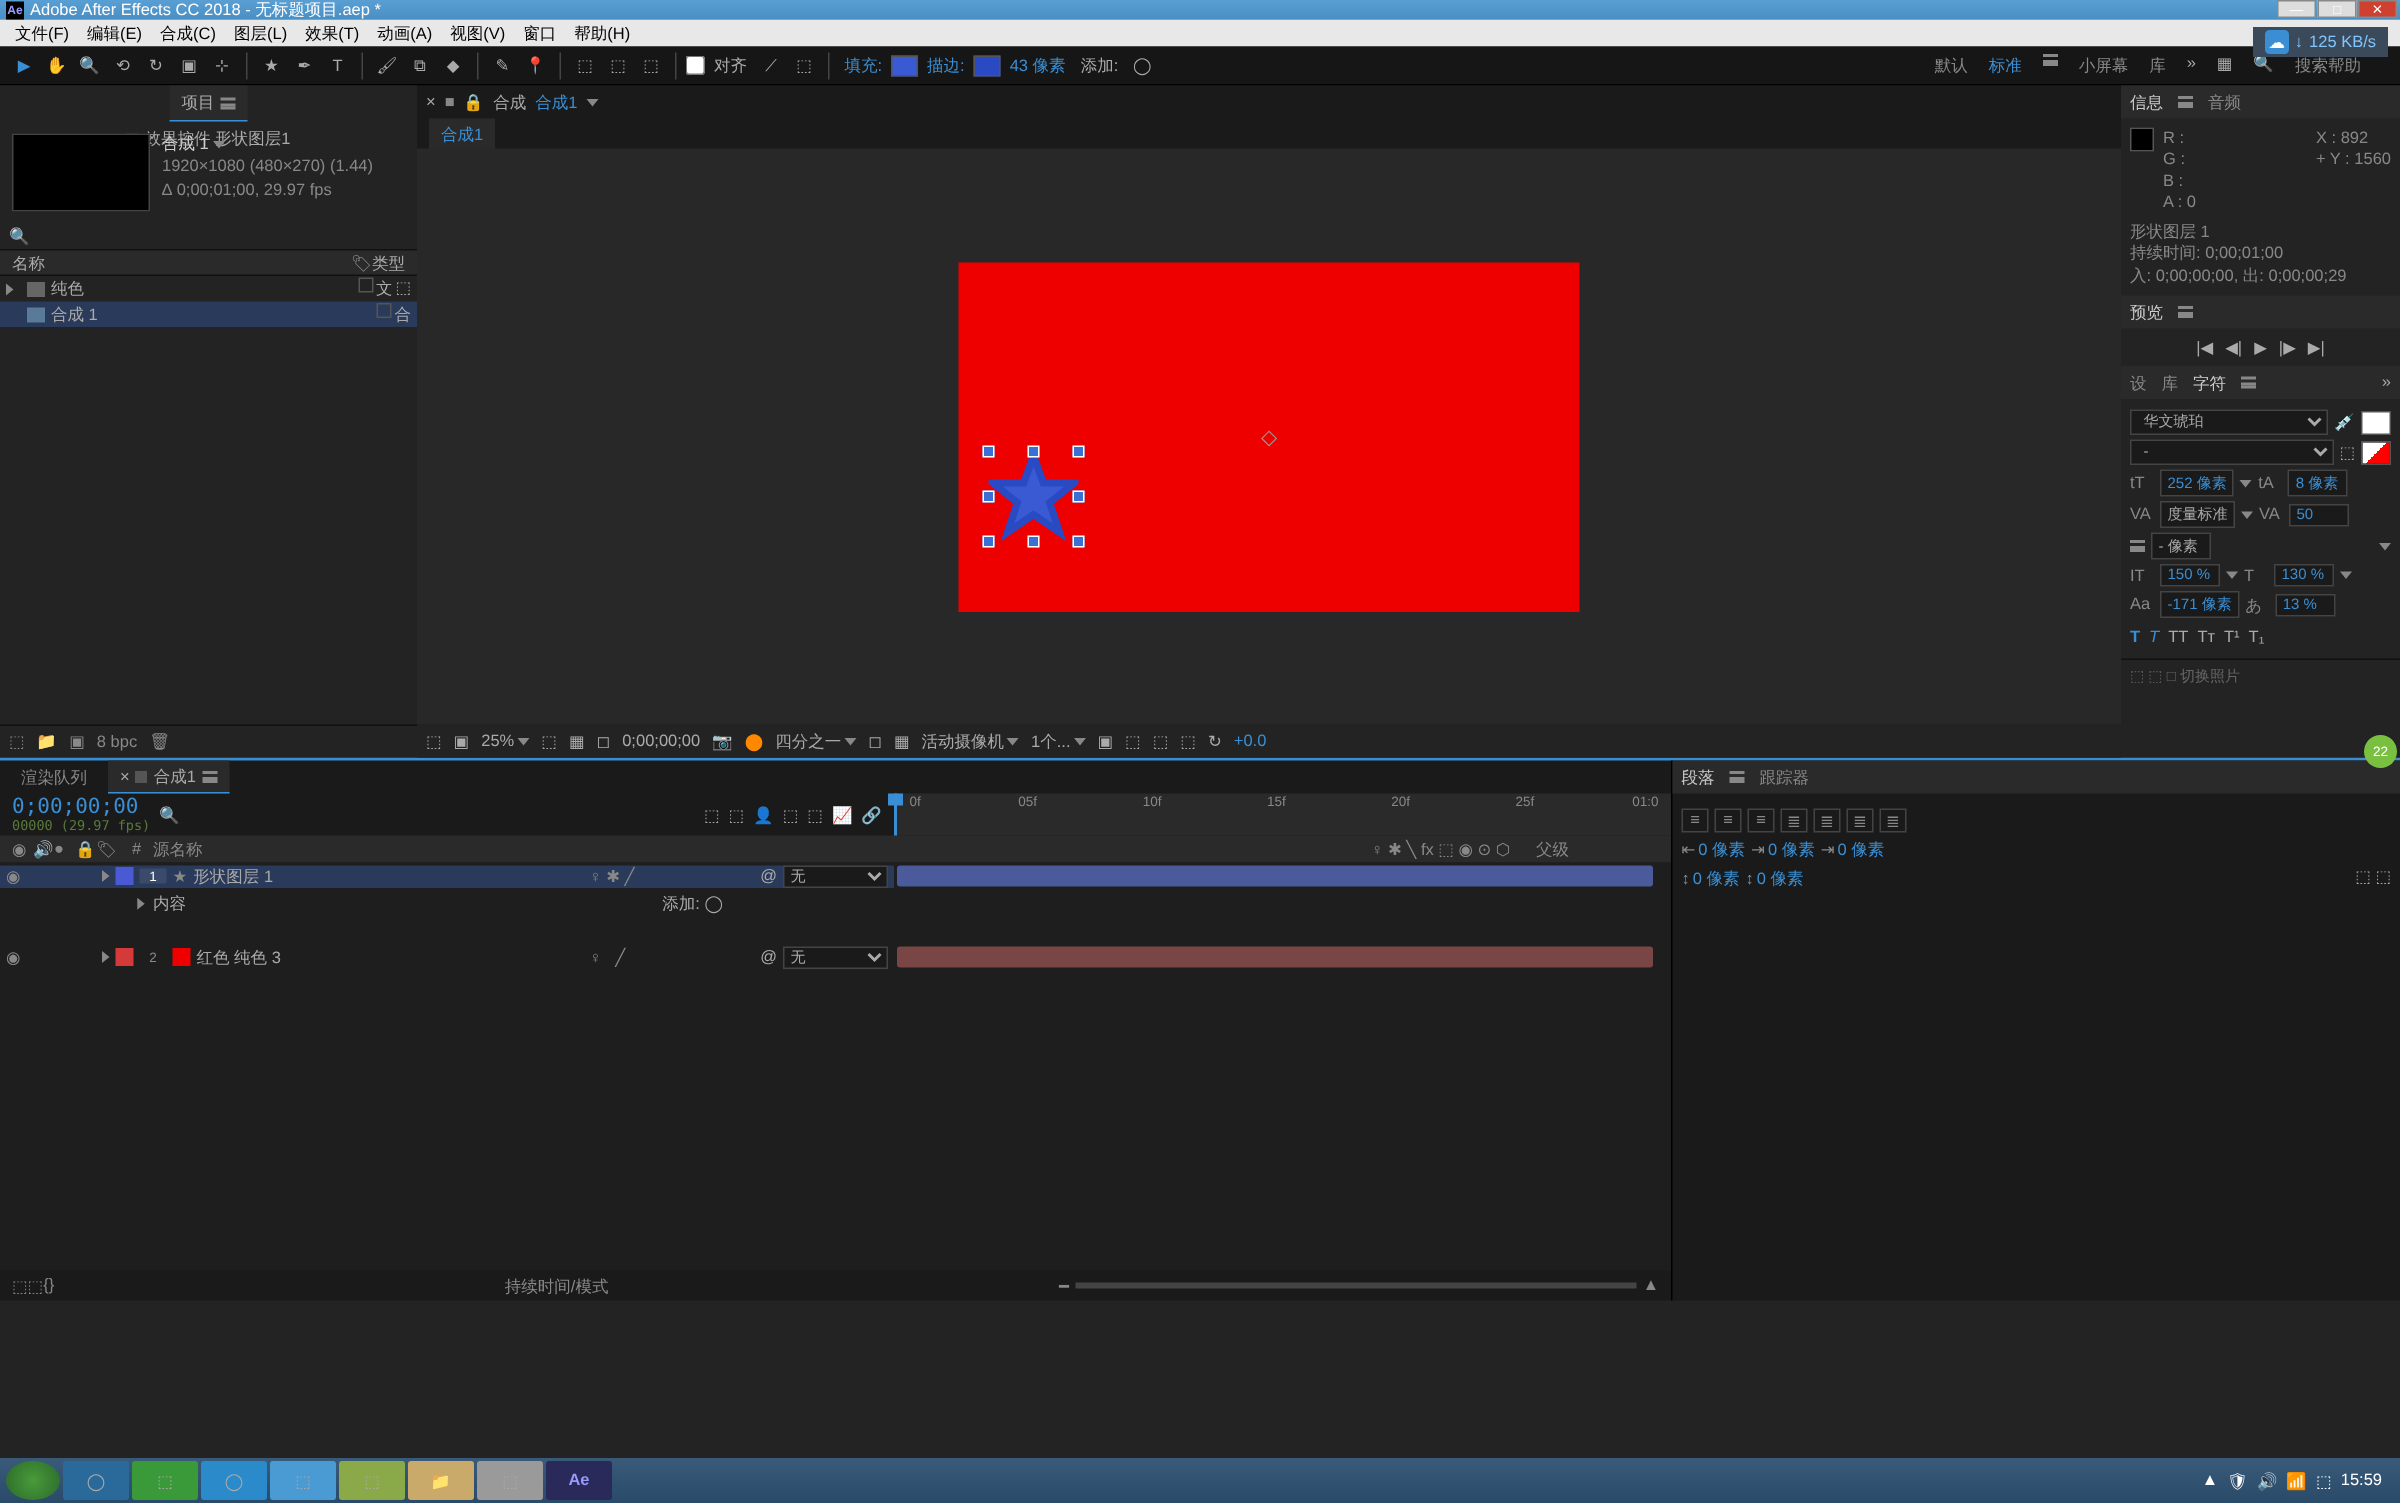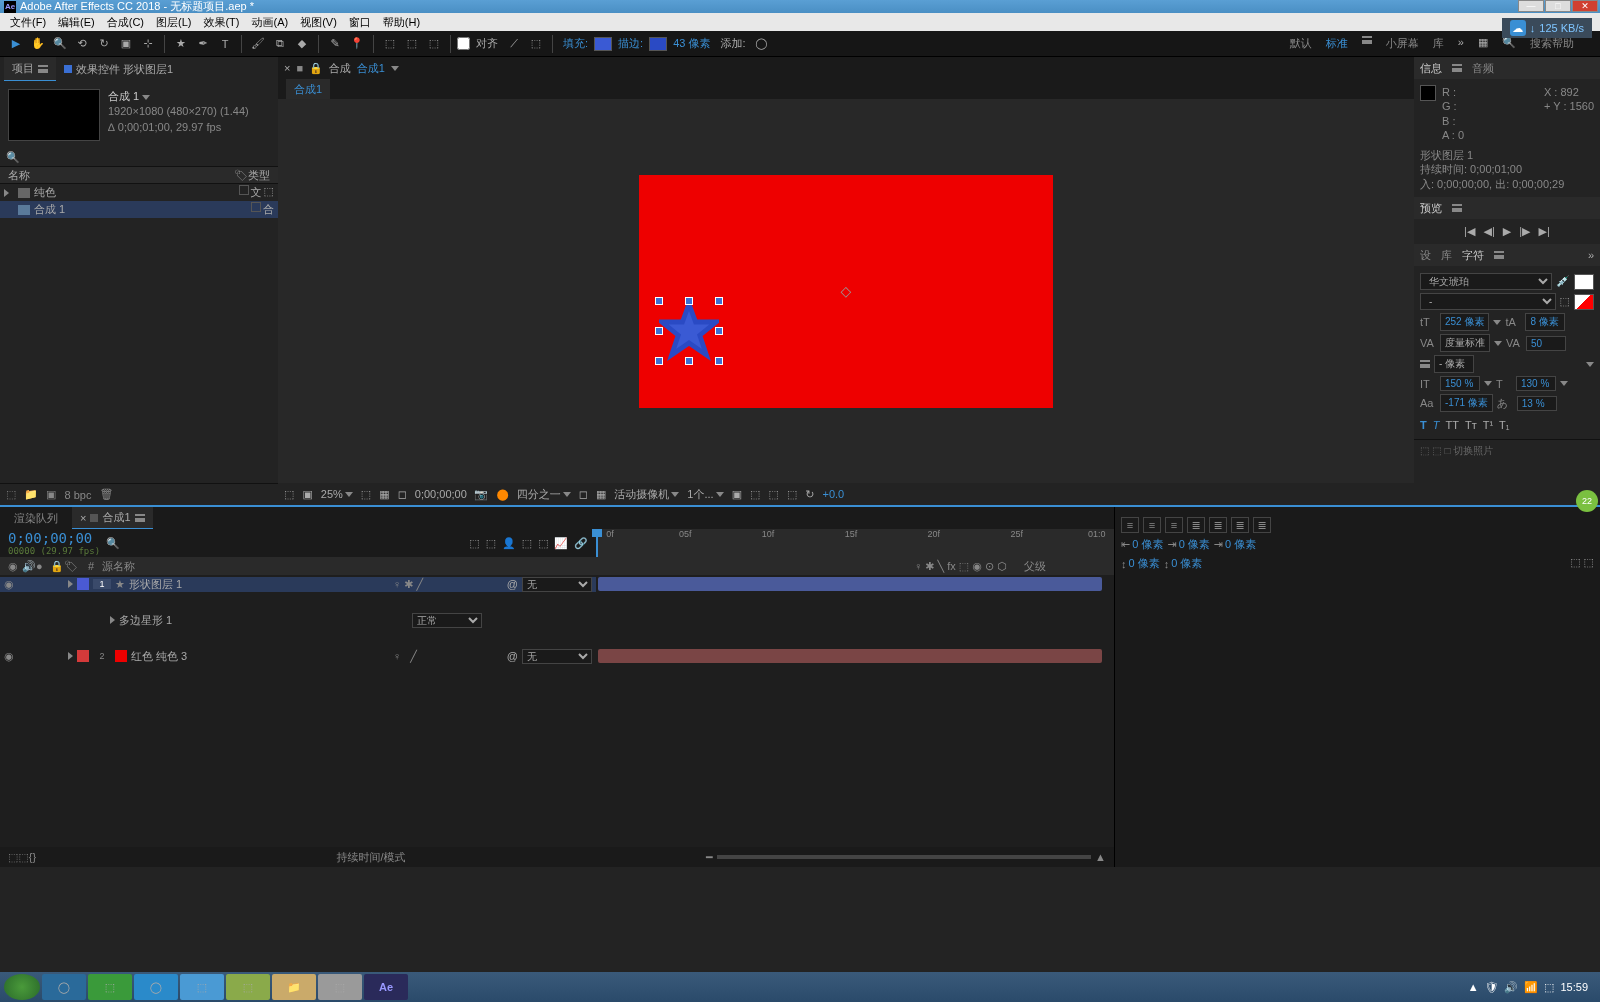--- a/index.html
+++ b/index.html
@@ -30,21 +30,21 @@
 .color-swatch { width: 18px; height: 14px; border: 1px solid #555; }
 .workspace-tabs { margin-left: auto; display: flex; gap: 14px; padding-right: 20px; }
 .ws-tab { color: #888; }
 .ws-tab.active { color: #3a8fd4; }
 
 
 .main-area { display: flex; height: 448px; }
 
 
 .project-panel { width: 278px; background: #232323; display: flex; flex-direction: column; }
-.panel-tabs { height: 24px; display: flex; align-items: center; padding: 0 4px; background: #232323; }
+.panel-tabs { height: 24px; display: flex; align-items: center; padding: 0 4px; background: #232323; flex-direction: column; }
 .panel-tab { padding: 4px 8px; color: #aaa; display:flex;align-items:center;gap:4px; }
 .panel-tab.active { background: #2a2a2a; border-bottom: 1px solid #3a8fd4; }
 .panel-tab .sq { width:8px;height:8px;background:#3a6fd4; }
 .comp-info { padding: 8px; display: flex; gap: 8px; }
 .comp-thumb { width: 92px; height: 52px; background: #000; border: 1px solid #444; }
 .comp-details { font-size: 10px; color: #888; line-height: 1.4; }
 .comp-details .name { color: #ccc; }
 .search-row { padding: 2px 6px; display:flex; align-items:center; }
 .search-row .mag { color:#888; }
 .header-row { height: 18px; background: #2a2a2a; display: flex; align-items: center; padding: 0 8px; color: #aaa; border-top:1px solid #111;border-bottom:1px solid #111; }
@@ -536,28 +536,25 @@
           <span class="name">形状图层 1</span>
           <span class="switches">♀ ✱ ╱</span>
           <span>@</span>
           <select><option>无</option></select>
         </div>
         <div class="tl-row-right">
             <div class="layer-bar shape"></div>
           </div>
       </div>
       <div class="tl-row sub">
-        <div class="tl-row-right"></div>
-      </div>
-      <div class="tl-row sub2">
         <div class="tl-row-left">
           <span style="width:56px"></span>
-          <span class="arrow-r"></span>
-          <span class="name">多边星形 1</span>
-          <select style="margin-left:auto;margin-right:110px"><option>正常</option></select>
+          <span class="chevron" style="transform:rotate(-90deg)"></span>
+          <span class="name">内容</span>
+          <span style="margin-left:auto;margin-right:110px"><span>添加:</span> <span>◯</span></span>
         </div>
         <div class="tl-row-right"></div>
       </div>
       <div class="tl-row sub">
         <div class="tl-row-right"></div>
       </div>
       <div class="tl-row">
         <div class="tl-row-left">
           <span class="eye">◉</span>
           <span style="width:42px"></span>
@@ -582,20 +579,25 @@
       <span class="center">持续时间/模式</span>
       <span style="width:400px;display:flex;align-items:center;gap:4px">
         <span>━</span>
         <span style="flex:1;height:4px;background:#444"></span>
         <span>▲</span>
       </span>
     </div>
   </div>
 
   <div class="timeline-right">
+    <div class="panel-header">
+      <span class="ph-tab active">段落</span>
+      <span class="hamburger"></span>
+      <span class="ph-tab">跟踪器</span>
+    </div>
     <div class="para-panel">
       <div class="para-row">
         <div class="align-btn">≡</div>
         <div class="align-btn">≡</div>
         <div class="align-btn">≡</div>
         <div class="align-btn">≣</div>
         <div class="align-btn">≣</div>
         <div class="align-btn">≣</div>
         <div class="align-btn">≣</div>
       </div>

